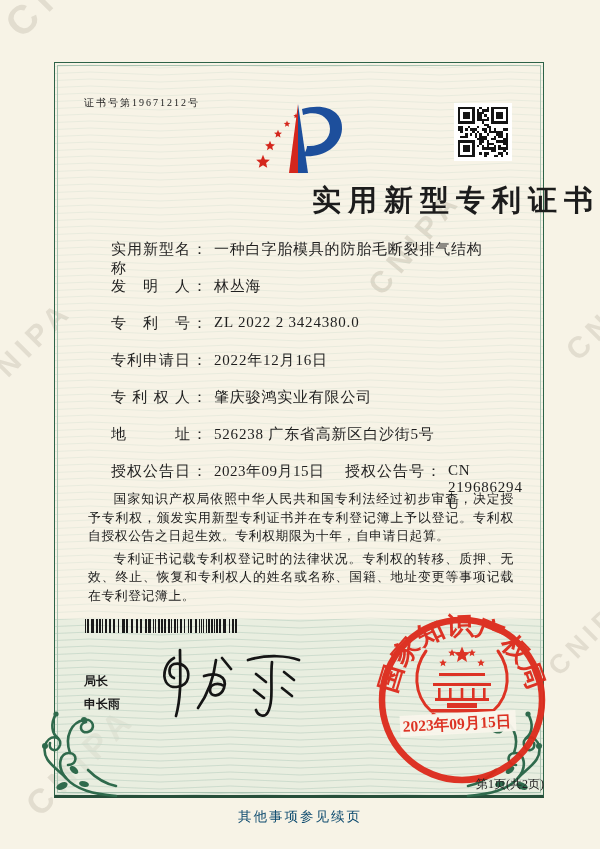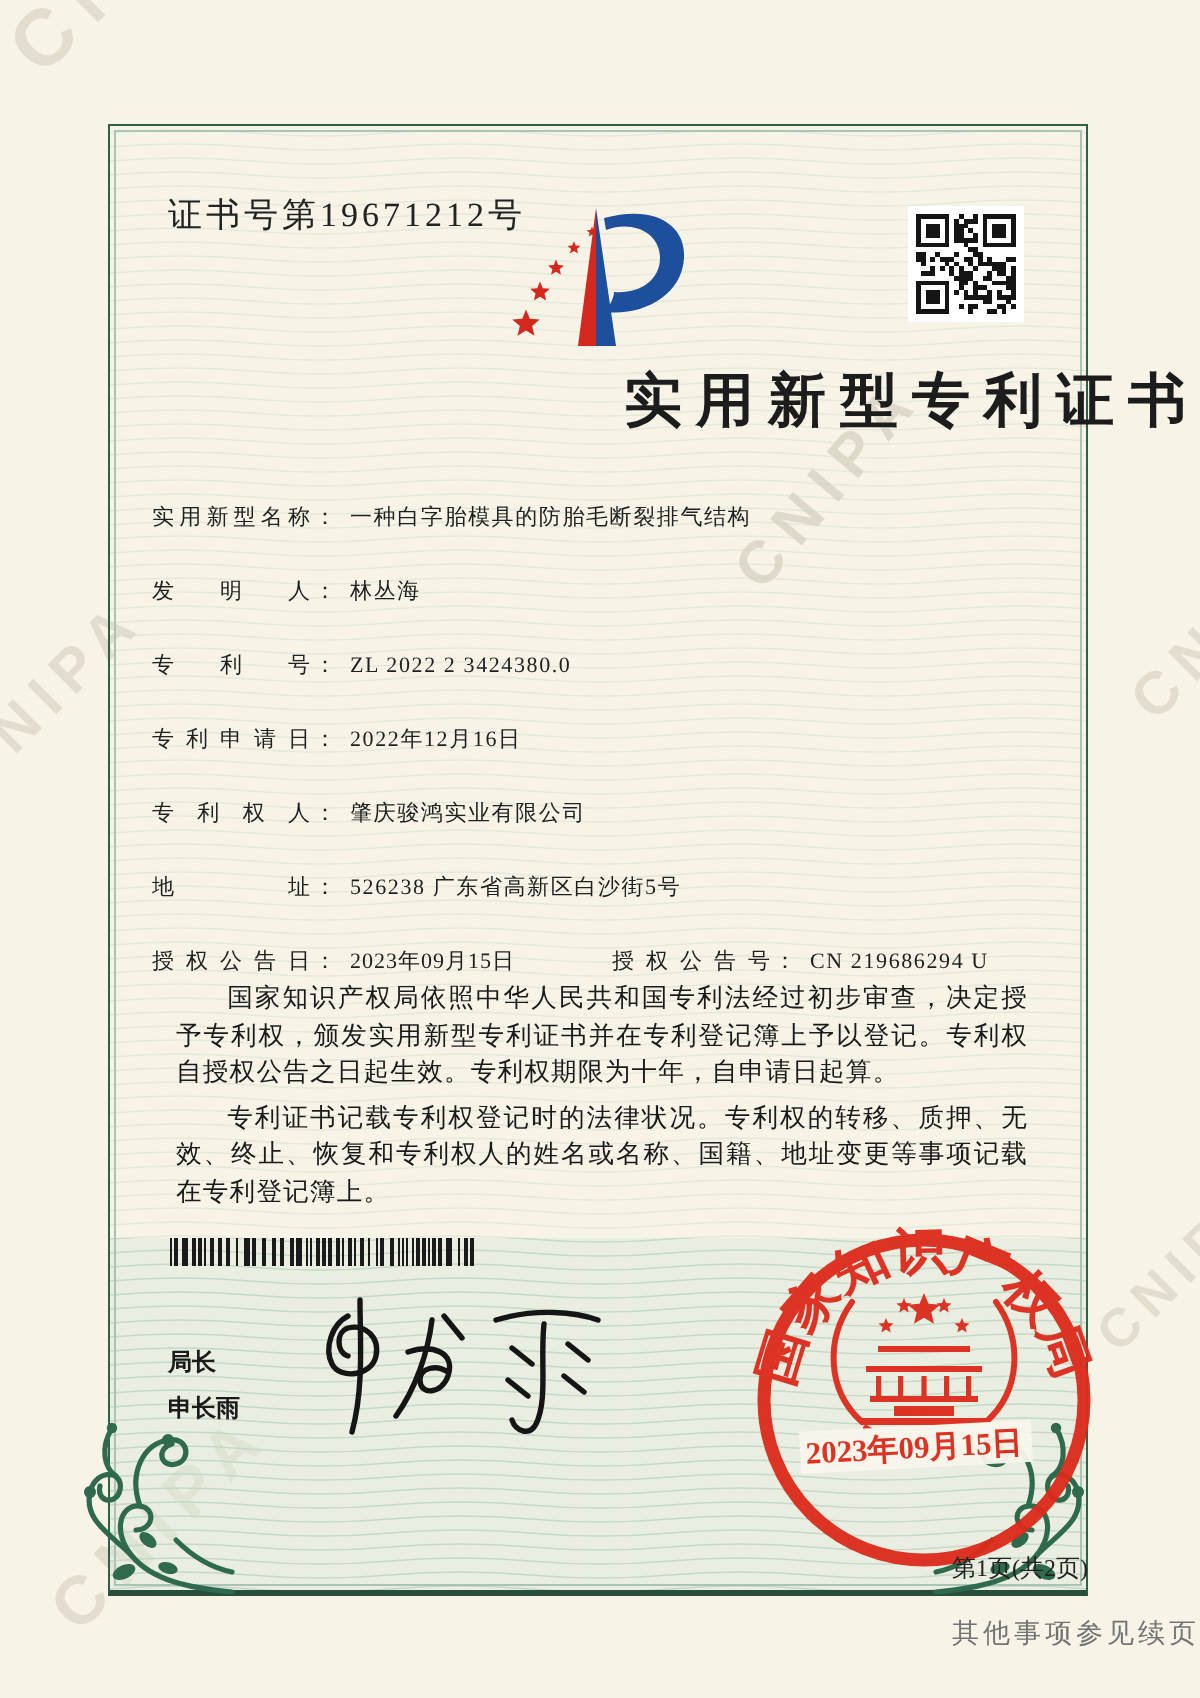--- a/index.html
+++ b/index.html
@@ -14,50 +14,50 @@
   .frame{position:absolute;left:54px;top:62px;width:490px;height:736px;
          border-top:1.5px solid #2d6247;border-left:1.5px solid #2d6247;border-right:1.5px solid #2d6247;
          border-bottom:3.5px solid #274f3a;box-sizing:border-box;}
   .frame::before{content:"";position:absolute;left:2px;top:2px;right:2px;bottom:2px;
          border:1px solid #a9c4b2;pointer-events:none;}
   .waves{position:absolute;left:55px;top:63px;pointer-events:none;}
   .corner{position:absolute;pointer-events:none;}
   .corner-left{left:36px;top:708px;}
   .corner-right{left:464px;top:708px;transform:scaleX(-1);}
 
-  .cert-no{position:absolute;left:84px;top:96px;font-size:17px;letter-spacing:2px;color:#222;}
+  .cert-no{position:absolute;left:84px;top:96px;font-size:10px;letter-spacing:2px;color:#222;}
   .logo{position:absolute;left:250px;top:101px;}
   .qr{position:absolute;left:454px;top:103px;width:50px;height:50px;background:#fff;padding:4px;}
   .qr svg{display:block;width:50px;height:50px;}
 
   .title{position:absolute;left:0;top:181px;width:600px;text-align:right;
          font-size:29px;font-weight:bold;letter-spacing:7px;color:#1c1c1c;}
 
   .fields{position:absolute;left:76px;top:240px;width:444px;}
-  .row{display:flex;align-items:center;height:37px;font-size:11px;color:#1f1f1f;}
+  .row{display:flex;align-items:flex-start;height:37px;font-size:15px;color:#1f1f1f;margin-left:35px;}
   .f-label{display:inline-block;width:79px;text-align:justify;text-align-last:justify;flex:none;}
   .colon{flex:none;margin:0 7px 0 2px;}
   .f-value{letter-spacing:0.8px;}
   .f-value.fixed{flex:none;width:131px;letter-spacing:0.5px;}
 
   .paras{position:absolute;left:84px;top:486px;width:434px;font-size:12.8px;line-height:18.6px;
          color:#1a1a1a;text-align:justify;}
   .paras p{margin:4px;text-indent:2em;letter-spacing:0.6px;}
   .paras p+p{margin-top:3px;}
 
   .barcode{position:absolute;left:85px;top:619px;}
   .signer{position:absolute;left:84px;top:670px;font-family:"Liberation Sans","DejaVu Sans",sans-serif;
           font-weight:bold;font-size:12px;color:#1b1b1b;line-height:23px;}
   .signature{position:absolute;left:152px;top:646px;}
 
   .seal{position:absolute;left:375px;top:613px;opacity:0.95;}
 
   .page-no{position:absolute;left:54px;top:776px;width:490px;text-align:right;font-size:12px;color:#222;}
-  .footer-note{position:absolute;left:0;top:808px;width:600px;text-align:right;font-size:13.5px;
-               letter-spacing:2px;color:#737373;}
+  .footer-note{position:absolute;left:0;top:808px;width:600px;text-align:center;font-size:13.5px;
+               letter-spacing:2px;color:#0c4a6e;}
 </style>
 </head>
 <body>
 
 <div class="page">
 
   <span class="wm" style="left:-32px;top:-14px;font-size:40px;letter-spacing:8px;transform:rotate(-45deg) translateY(40px);">CNIPA</span>
   <span class="wm" style="left:348px;top:258px;font-size:30px;letter-spacing:7px;transform:rotate(-50deg) translateY(24px) translateX(-8px);color:rgba(125,115,92,0.20);">CNIPA</span>
   <span class="wm" style="left:-52px;top:358px;font-size:30px;letter-spacing:6px;transform:rotate(-45deg) translateY(30px);">CNIPA</span>
   <span class="wm" style="left:538px;top:322px;font-size:30px;letter-spacing:6px;transform:rotate(-45deg) translateY(30px);">CNIPA</span>

